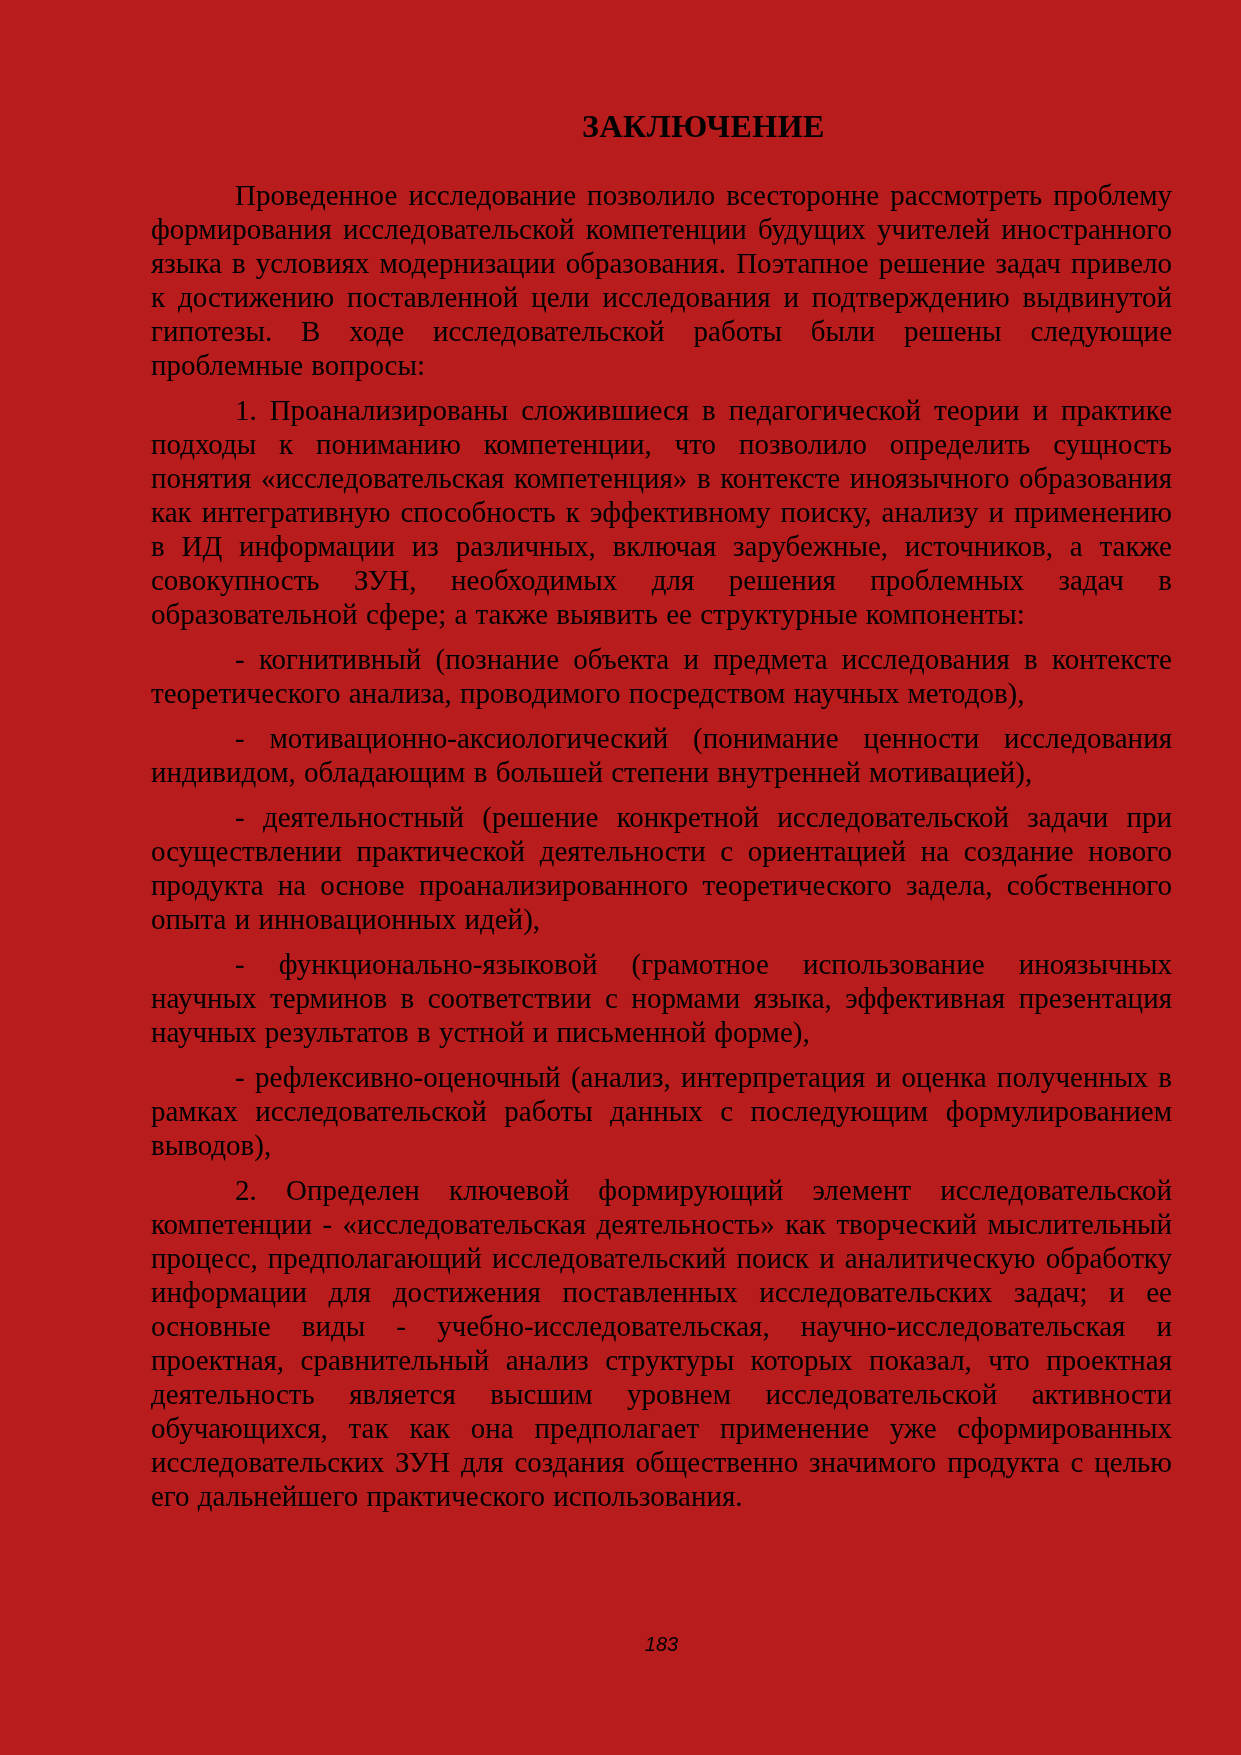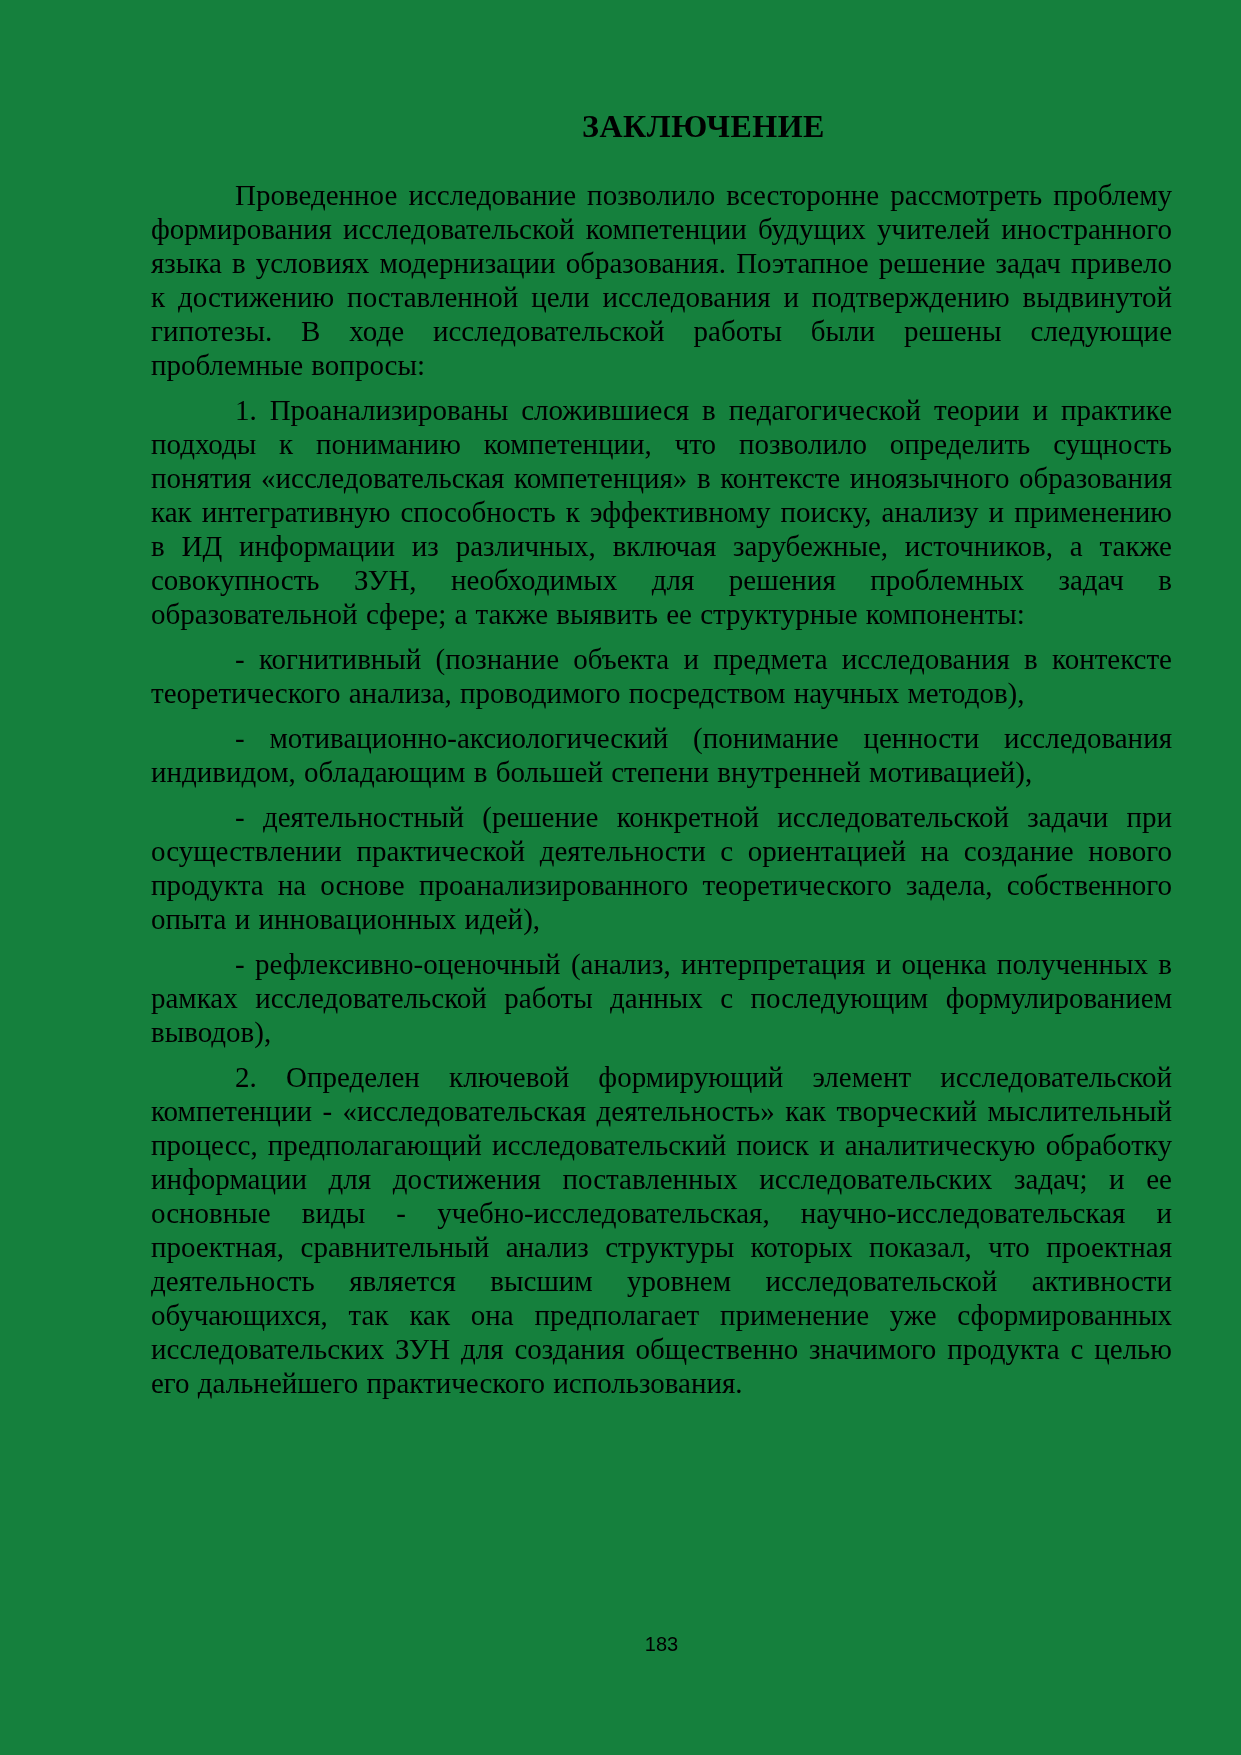--- a/index.html
+++ b/index.html
@@ -4,21 +4,21 @@
 <style>
   html, body {
     margin: 0;
     padding: 0;
     background: #ffffff;
   }
   .page {
     position: relative;
     width: 1241px;
     height: 1755px;
-    background: #15803d;
+    background: #b91c1c;
     color: #000000;
     font-family: "Liberation Serif", "DejaVu Serif", serif;
     overflow: hidden;
   }
   .content {
     position: absolute;
     left: 140px;
     top: 106px;
     width: 1043px;
   }
@@ -42,39 +42,41 @@
   .page-number {
     position: absolute;
     left: 140px;
     top: 1632px;
     width: 1043px;
     text-align: center;
     font-family: "Liberation Sans", "DejaVu Sans", sans-serif;
     font-size: 20px;
     line-height: 24px;
     color: #000000;
+    font-style: italic;
   }
 </style>
 </head>
 <body>
 
 <div class="page">
   <div class="content">
     <h1 class="title">ЗАКЛЮЧЕНИЕ</h1>
 
     <p class="para">Проведенное исследование позволило всесторонне рассмотреть проблему формирования исследовательской компетенции будущих учителей иностранного языка в условиях модернизации образования. Поэтапное решение задач привело к достижению поставленной цели исследования и подтверждению выдвинутой гипотезы. В ходе исследовательской работы были решены следующие проблемные вопросы:</p>
 
     <p class="para">1.  Проанализированы сложившиеся в педагогической теории и практике подходы к пониманию компетенции, что позволило определить сущность понятия «исследовательская компетенция» в контексте иноязычного образования как интегративную способность к эффективному поиску, анализу и применению в ИД информации из различных, включая зарубежные, источников, а также совокупность ЗУН, необходимых для решения проблемных задач в образовательной сфере; а также выявить ее структурные компоненты:</p>
 
     <p class="para">- когнитивный (познание объекта и предмета исследования в контексте теоретического анализа, проводимого посредством научных методов),</p>
 
     <p class="para">- мотивационно-аксиологический (понимание ценности исследования индивидом, обладающим в большей степени внутренней мотивацией),</p>
 
     <p class="para">- деятельностный (решение конкретной исследовательской задачи при осуществлении практической деятельности с ориентацией на создание нового продукта на основе проанализированного теоретического задела, собственного опыта и инновационных идей),</p>
 
+    <p class="para">- функционально-языковой (грамотное использование иноязычных научных терминов в соответствии с нормами языка, эффективная презентация научных результатов в устной и письменной форме),</p>
 
     <p class="para">- рефлексивно-оценочный (анализ, интерпретация и оценка полученных в рамках исследовательской работы данных с последующим формулированием выводов),</p>
 
 
     <p class="para">2.  Определен ключевой формирующий элемент исследовательской компетенции - «исследовательская деятельность» как творческий мыслительный процесс, предполагающий исследовательский поиск и аналитическую обработку информации для достижения поставленных исследовательских задач; и ее основные виды - учебно-исследовательская, научно-исследовательская и проектная, сравнительный анализ структуры которых показал, что проектная деятельность является высшим уровнем исследовательской активности обучающихся, так как она предполагает применение уже сформированных исследовательских ЗУН для создания общественно значимого продукта с целью его дальнейшего практического использования.</p>
 
   </div>
 
   <div class="page-number">183</div>
 </div>

